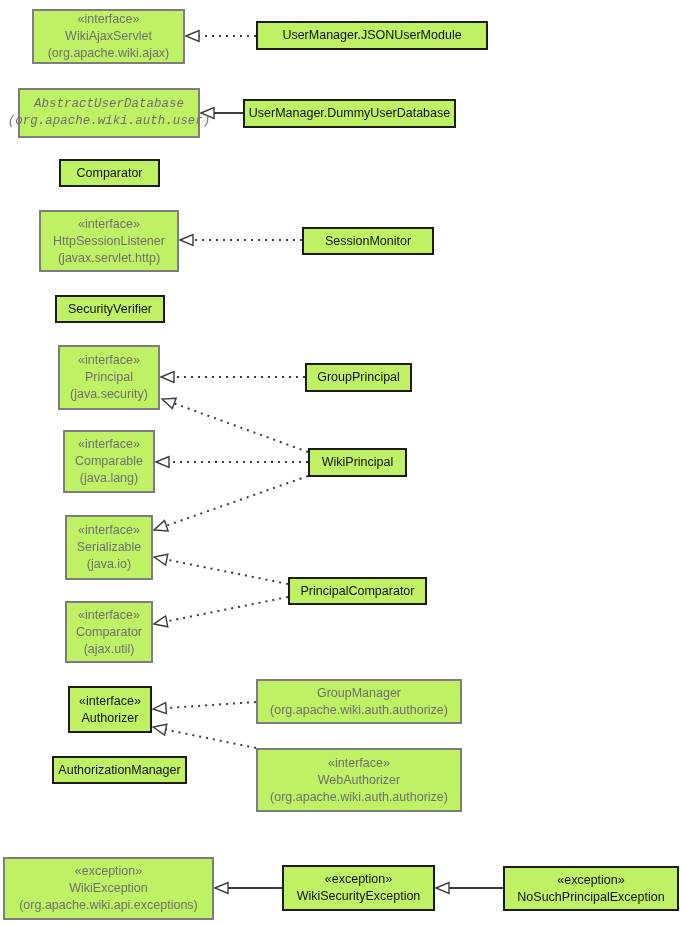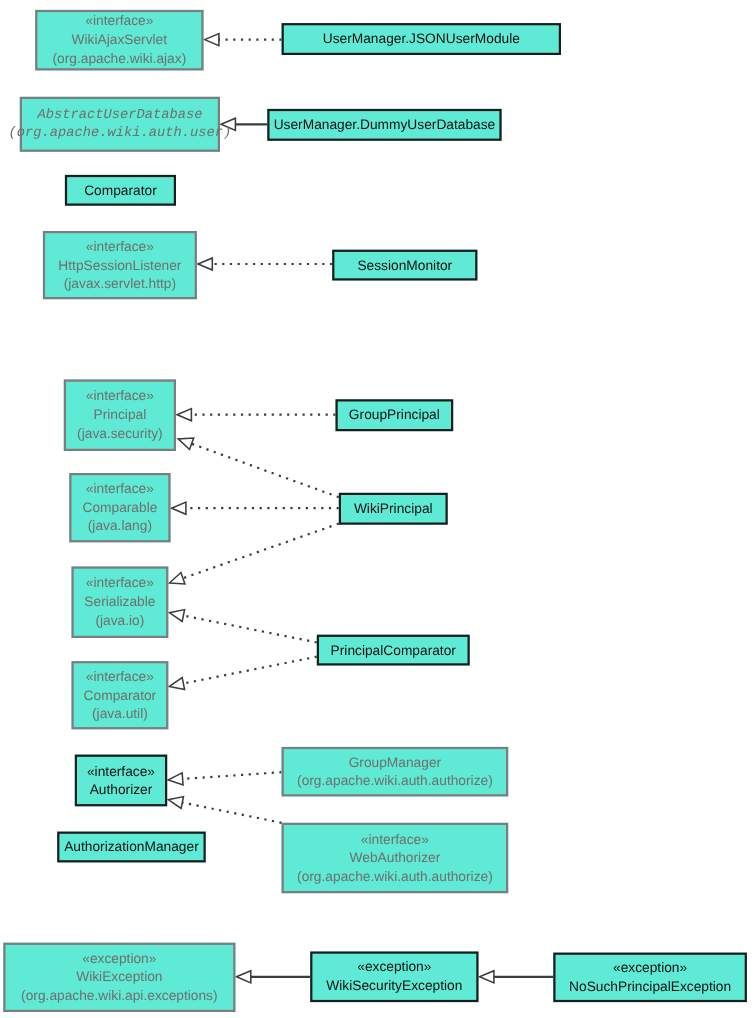--- a/index.html
+++ b/index.html
@@ -8,21 +8,21 @@
     width: 685px;
     height: 925px;
     background: #ffffff;
     font-family: "Liberation Sans", sans-serif;
     overflow: hidden;
   }
   .node {
     position: absolute;
     box-sizing: border-box;
     border: 2px solid #1c1c1c;
-    background: #5eead4;
+    background: #bef264;
     color: #111111;
     display: flex;
     flex-direction: column;
     align-items: center;
     justify-content: center;
     text-align: center;
     font-size: 12.5px;
     line-height: 17px;
     white-space: nowrap;
   }
@@ -110,21 +110,21 @@
       <polygon points="436,888 449,882.5 449,893.5"></polygon>
     </g>
   </svg>
 
   <div class="node muted" style="left:32px;top:9px;width:153px;height:55px">
     <span>«interface»</span>
     <span>WikiAjaxServlet</span>
     <span>(org.apache.wiki.ajax)</span>
   </div>
 
-  <div class="node" style="left:256px;top:21px;width:254px;height:29px">
+  <div class="node" style="left:256px;top:21px;width:232px;height:29px">
     <span>UserManager.JSONUserModule</span>
   </div>
 
   <div class="node muted italic" style="left:18px;top:88px;width:182px;height:50px">
     <span>AbstractUserDatabase</span>
     <span>(org.apache.wiki.auth.user)</span>
   </div>
 
   <div class="node" style="left:243px;top:99px;width:213px;height:29px">
     <span>UserManager.DummyUserDatabase</span>
@@ -137,20 +137,23 @@
   <div class="node muted" style="left:39px;top:210px;width:140px;height:62px">
     <span>«interface»</span>
     <span>HttpSessionListener</span>
     <span>(javax.servlet.http)</span>
   </div>
 
   <div class="node" style="left:302px;top:227px;width:132px;height:28px">
     <span>SessionMonitor</span>
   </div>
 
+  <div class="node" style="left:55px;top:295px;width:110px;height:28px">
+    <span>SecurityVerifier</span>
+  </div>
 
   <div class="node muted" style="left:58px;top:345px;width:102px;height:65px">
     <span>«interface»</span>
     <span>Principal</span>
     <span>(java.security)</span>
   </div>
 
   <div class="node" style="left:305px;top:363px;width:107px;height:29px">
     <span>GroupPrincipal</span>
   </div>
@@ -171,21 +174,21 @@
     <span>(java.io)</span>
   </div>
 
   <div class="node" style="left:288px;top:577px;width:139px;height:28px">
     <span>PrincipalComparator</span>
   </div>
 
   <div class="node muted" style="left:65px;top:601px;width:88px;height:62px">
     <span>«interface»</span>
     <span>Comparator</span>
-    <span>(java.util)</span>
+    <span>(ajax.util)</span>
   </div>
 
   <div class="node" style="left:68px;top:686px;width:84px;height:47px">
     <span>«interface»</span>
     <span>Authorizer</span>
   </div>
 
   <div class="node muted" style="left:256px;top:679px;width:206px;height:45px">
     <span>GroupManager</span>
     <span>(org.apache.wiki.auth.authorize)</span>

